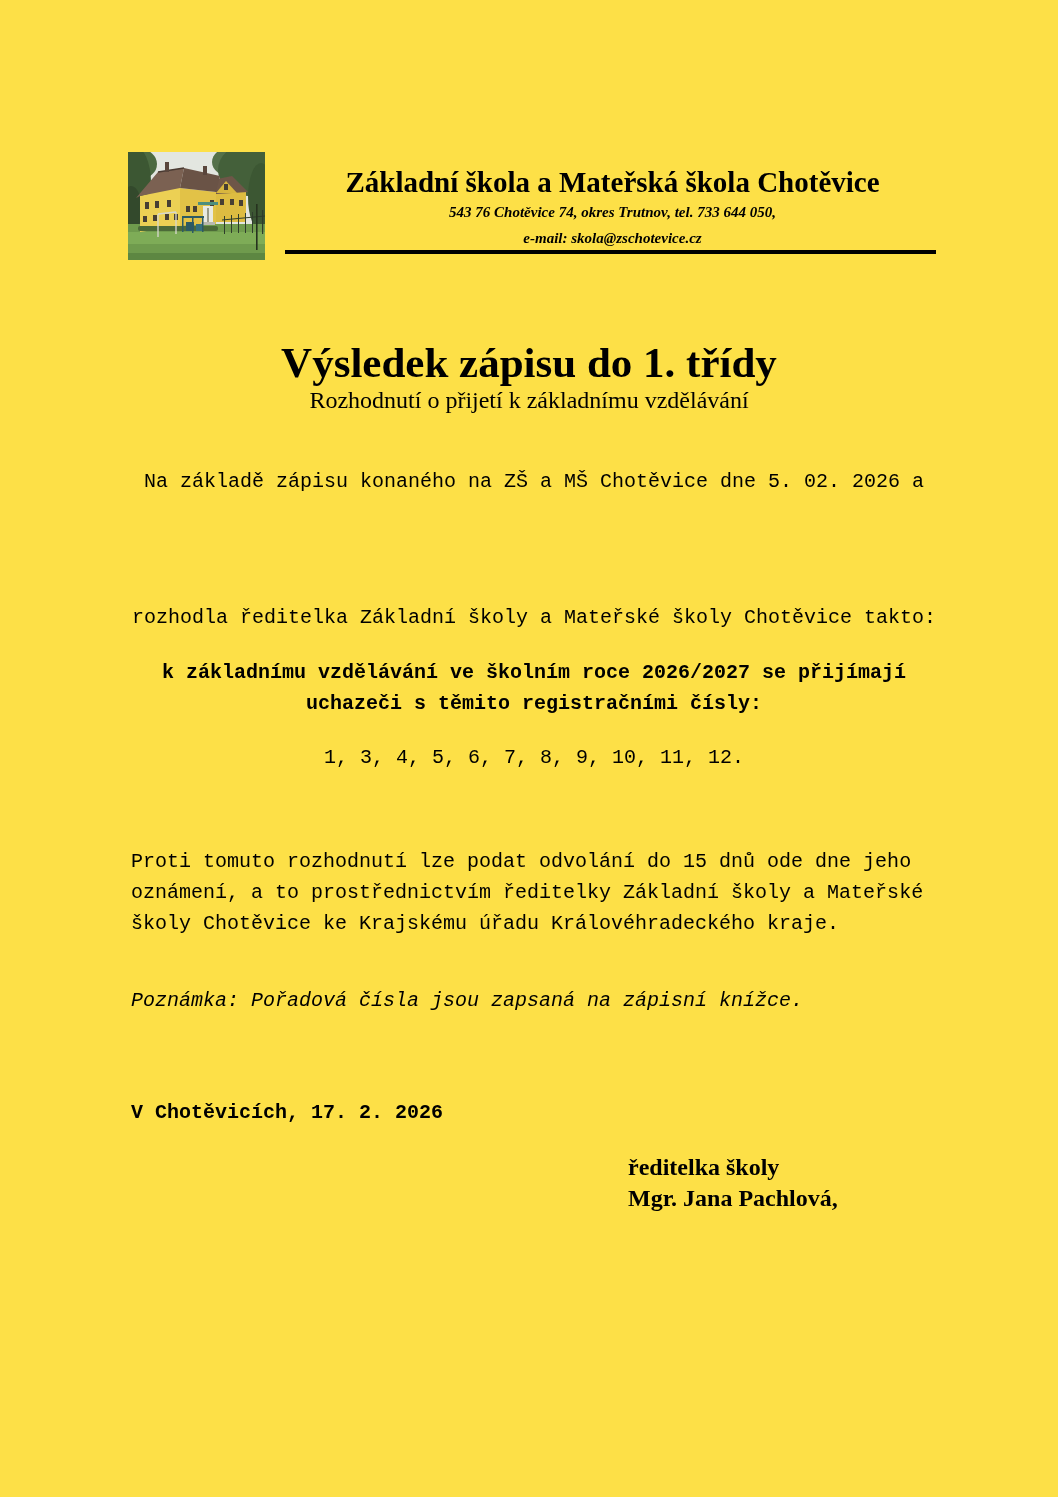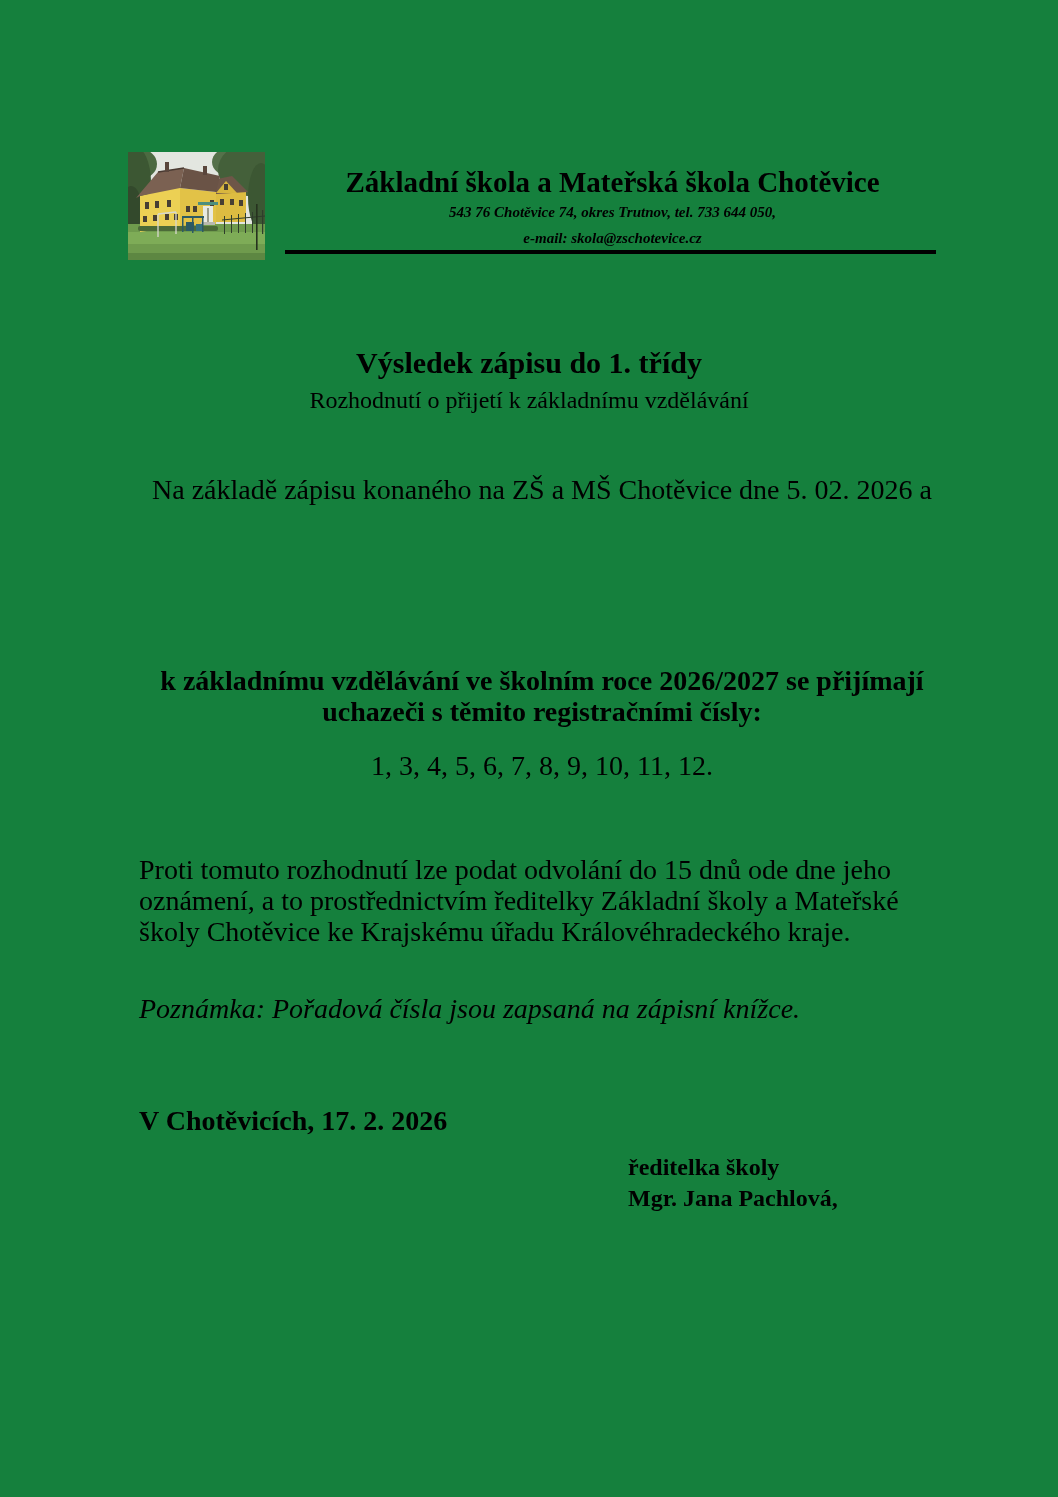--- a/index.html
+++ b/index.html
@@ -4,21 +4,21 @@
 <style>
   html, body {
     margin: 0;
     padding: 0;
     background: #ffffff;
   }
   .page {
     position: relative;
     width: 1058px;
     height: 1497px;
-    background: #15803d;
+    background: #fde047;
     color: #000000;
     font-family: "Liberation Serif", "DejaVu Serif", serif;
     overflow: hidden;
   }
   .photo {
     position: absolute;
     left: 128px;
     top: 152px;
     width: 137px;
     height: 108px;
@@ -49,40 +49,41 @@
     height: 4px;
     background: #000000;
   }
   .doc-title {
     position: absolute;
     left: 127px;
     top: 342px;
     width: 804px;
     margin: 0;
     text-align: center;
-    font-size: 30px;
+    font-size: 43px;
     font-weight: bold;
     line-height: 42px;
   }
   .doc-subtitle {
     position: absolute;
     left: 127px;
     top: 386px;
     width: 804px;
     text-align: center;
     font-size: 24px;
     line-height: 28px;
   }
   .para {
     position: absolute;
     left: 127px;
     width: 806px;
-    margin: 12px;
-    font-size: 28px;
+    margin: 4px;
+    font-size: 20px;
     line-height: 31px;
+    font-family: Liberation Mono, monospace;
   }
   .center { text-align: center; }
   .bold   { font-weight: bold; }
   .italic { font-style: italic; }
   .p-intro    { top: 462px; }
   .p-law      { top: 517px; }
   .p-decision { top: 598px; }
   .p-admitted { top: 653px; left: 124px; width: 812px; }
   .p-numbers  { top: 738px; }
   .p-advice-h { top: 788px; }
@@ -184,20 +185,21 @@
     <div class="address">e-mail: skola@zschotevice.cz</div>
   </div>
   <div class="rule"></div>
 
   <h1 class="doc-title">Výsledek zápisu do 1. třídy</h1>
   <div class="doc-subtitle">Rozhodnutí o přijetí k základnímu vzdělávání</div>
 
   <p class="para center p-intro">Na základě zápisu konaného na ZŠ a MŠ Chotěvice dne 5. 02. 2026 a</p>
 
 
+  <p class="para center p-decision">rozhodla ředitelka Základní školy a Mateřské školy Chotěvice takto:</p>
 
   <p class="para center bold p-admitted">k základnímu vzdělávání ve školním roce 2026/2027 se přijímají uchazeči s těmito registračními čísly:</p>
 
   <p class="para center p-numbers">1, 3, 4, 5, 6, 7, 8, 9, 10, 11, 12.</p>
 
 
   <p class="para p-advice">Proti tomuto rozhodnutí lze podat odvolání do 15 dnů ode dne jeho oznámení, a to prostřednictvím ředitelky Základní školy a Mateřské školy Chotěvice ke Krajskému úřadu Královéhradeckého kraje.</p>
 
   <p class="para italic p-note">Poznámka: Pořadová čísla jsou zapsaná na zápisní knížce.</p>
 

